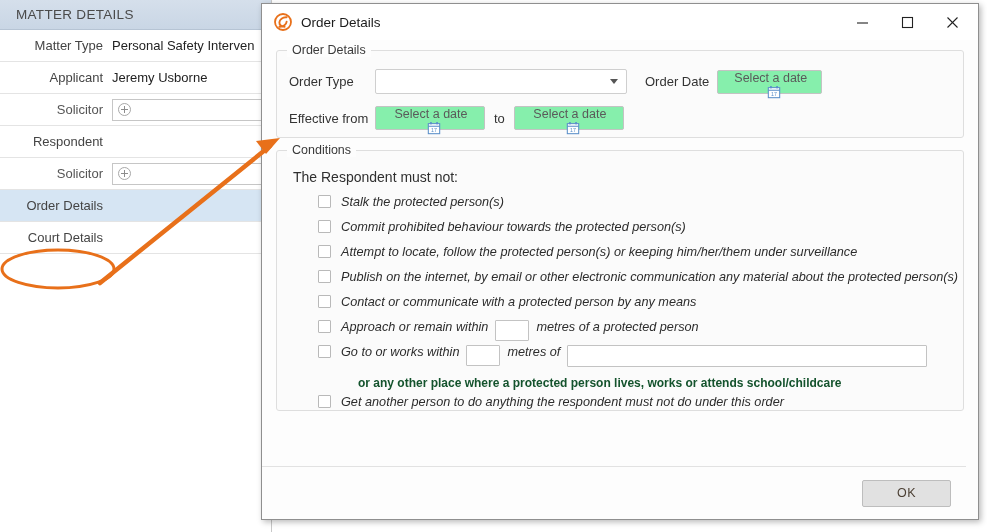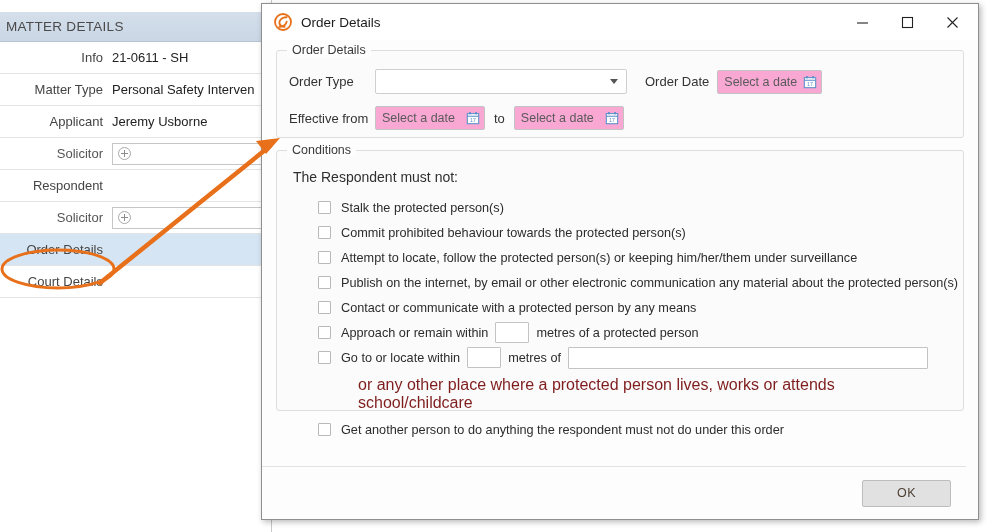--- a/index.html
+++ b/index.html
@@ -22,25 +22,24 @@
     left: 0; top: 0;
     width: 272px; height: 532px;
     background: #ffffff;
     border-right: 1px solid #c8c8c8;
   }
   #matter-header {
     height: 30px;
     background: linear-gradient(to bottom, #d5dfeb 0%, #c9d6e5 100%);
     border-bottom: 1px solid #b6c4d4;
     display: flex; align-items: center;
-    padding-left: 6px;
+    padding-left: 16px;
     font-size: 13.5px;
     color: #4a4a4a;
     letter-spacing: .3px;
-    margin-top: 12px;
   }
   .matter-row {
     height: 32px;
     display: flex;
     align-items: center;
     border-bottom: 1px solid #e4e4e4;
     font-size: 13px;
     color: #333;
     background: #fff;
   }
@@ -159,40 +158,42 @@
   .caret {
     width: 0; height: 0;
     border-left: 4.5px solid transparent;
     border-right: 4.5px solid transparent;
     border-top: 5px solid #555;
   }
   .datebox {
     height: 24px;
     border: 1px solid #c3c3c3;
     border-radius: 2px;
-    background: #f9a8d4;
+    background: #86efac;
     display: flex; align-items: center;
     justify-content: space-between;
     padding: 0 4px 0 6px;
     font-size: 12.5px;
     color: #555;
+    flex-direction: column;
   }
   .datebox .ph { color: #5a5a5a; font-size: 12.5px; }
   .cal-icon { width: 14px; height: 14px; flex: 0 0 14px; margin-left: 6px; }
 
   
   #conditions-group { height: 261px; padding: 16px 14px 0 14px; }
   #must-not { font-size: 14px; color: #2f2f2f; margin: 2px 0 10px 2px; }
   .cond {
     display: flex;
-    align-items: center;
+    align-items: flex-start;
     min-height: 25px;
     margin-left: 27px;
     font-size: 12.7px;
     color: #2c2c2c;
+    font-style: italic;
   }
   .cbox {
     width: 13px; height: 13px;
     border: 1px solid #b9b9b9;
     background: #fff;
     border-radius: 1px;
     flex: 0 0 13px;
     margin-right: 10px;
   }
   .cond .txt { white-space: nowrap; }
@@ -206,24 +207,25 @@
   .wide-input {
     flex: 0 0 360px;
     height: 22px;
     border: 1px solid #c3c3c3;
     background: #fff;
     margin-left: 7px;
     border-radius: 1px;
   }
   #subnote {
     margin-left: 67px;
-    font-size: 16px;
-    color: #7f1d1d;
+    font-size: 12px;
+    color: #14532d;
     margin-top: 6px;
     margin-bottom: 5px;
+    font-weight: bold;
   }
 
   
   #footer {
     position: absolute;
     left: 0; right: 12px; bottom: 0;
     height: 53px;
     border-top: 1px solid #e2e2e2;
     background: #fdfdfd;
     display: flex;
@@ -252,24 +254,20 @@
   }
 </style>
 </head>
 <body>
 
 <div id="root">
 
   <div id="matter-panel">
     <div id="matter-header">MATTER DETAILS</div>
     <div id="matter-rows">
-        <div class="matter-row">
-          <div class="lbl">Info</div>
-          <div class="val">21-0611 - SH</div>
-        </div>
         <div class="matter-row">
           <div class="lbl">Matter Type</div>
           <div class="val">Personal Safety Interven</div>
         </div>
         <div class="matter-row">
           <div class="lbl">Applicant</div>
           <div class="val">Jeremy Usborne</div>
         </div>
         <div class="matter-row indent">
           <div class="lbl">Solicitor</div>
@@ -408,21 +406,21 @@
               <span class="txt">Contact or communicate with a protected person by any means</span>
             </div>
             <div class="cond">
               <span class="cbox"></span>
               <span class="txt">Approach or remain within</span>
               <span class="mini-input"></span>
               <span class="txt">metres of a protected person</span>
             </div>
             <div class="cond">
               <span class="cbox"></span>
-              <span class="txt">Go to or locate within</span>
+              <span class="txt">Go to or works within</span>
               <span class="mini-input"></span>
               <span class="txt">metres of</span>
               <span class="wide-input"></span>
             </div>
             <div id="subnote">or any other place where a protected person lives, works or attends school/childcare</div>
             <div class="cond">
               <span class="cbox"></span>
               <span class="txt">Get another person to do anything the respondent must not do under this order</span>
             </div>
           </div>

